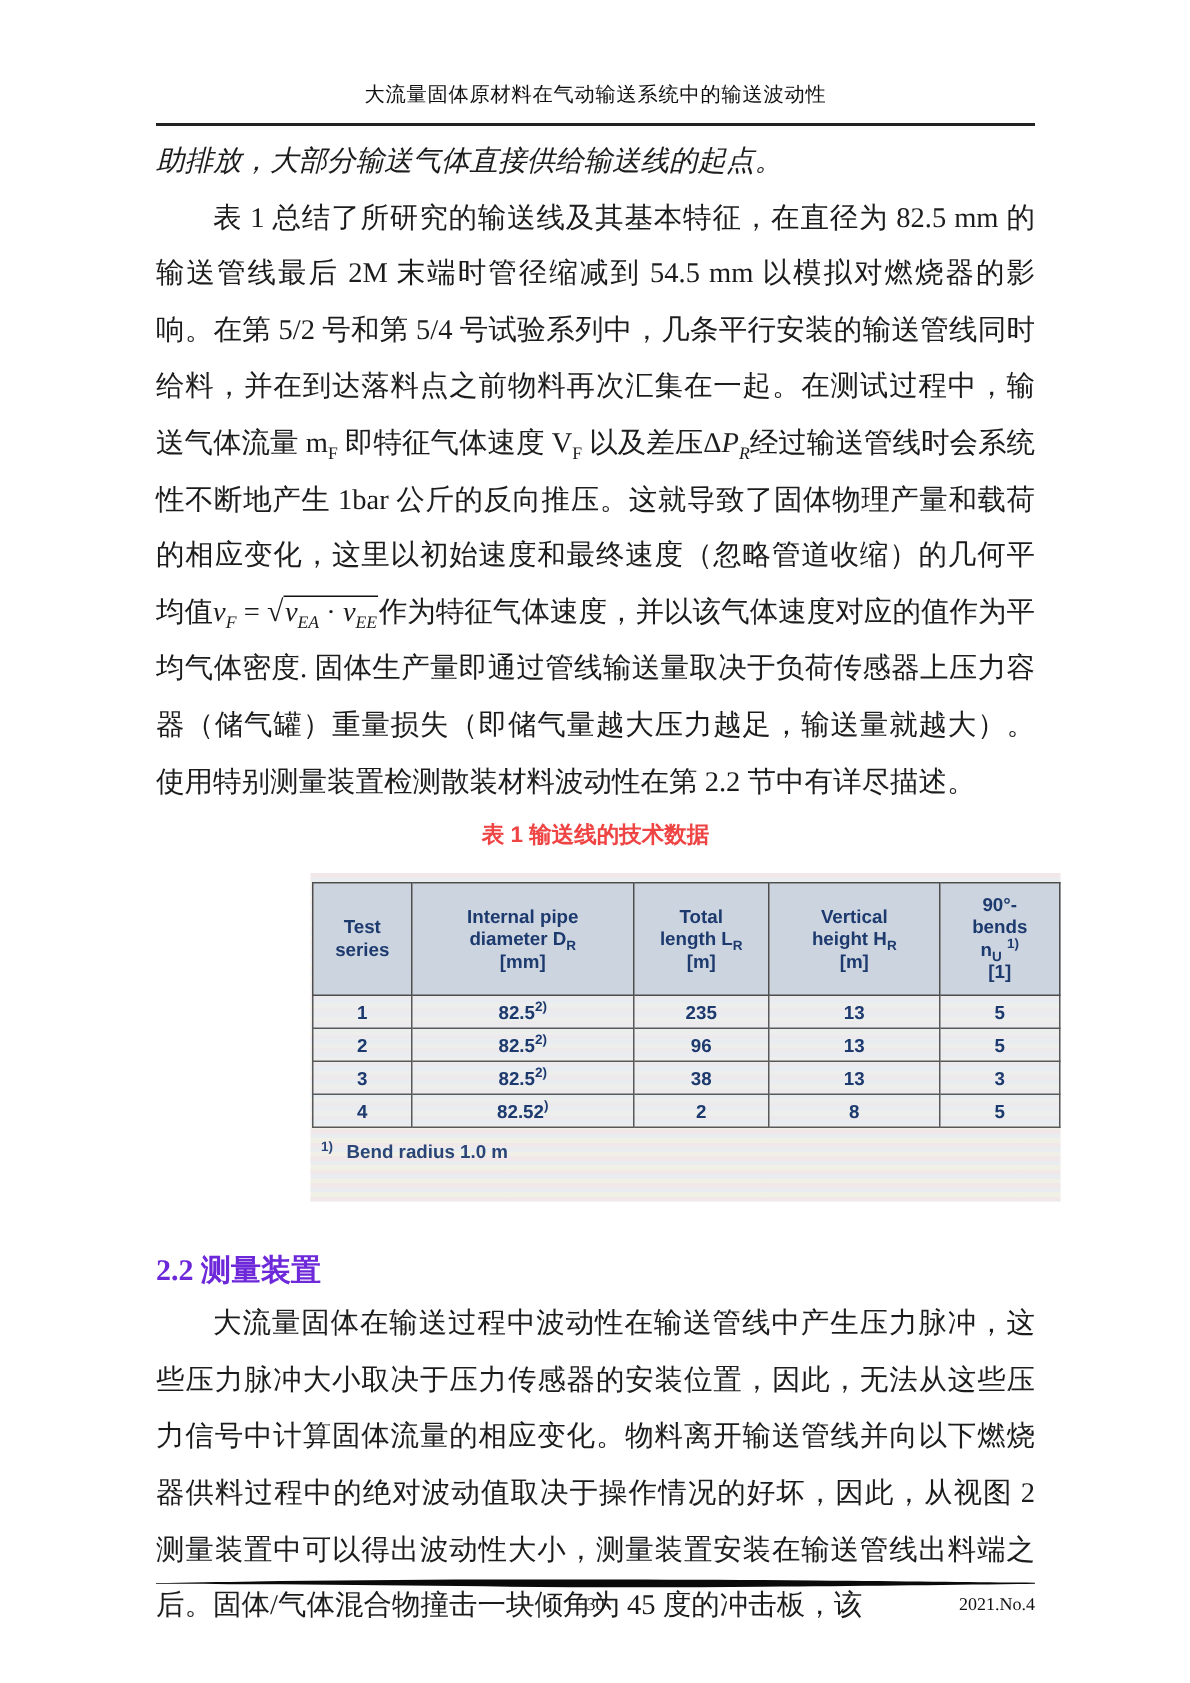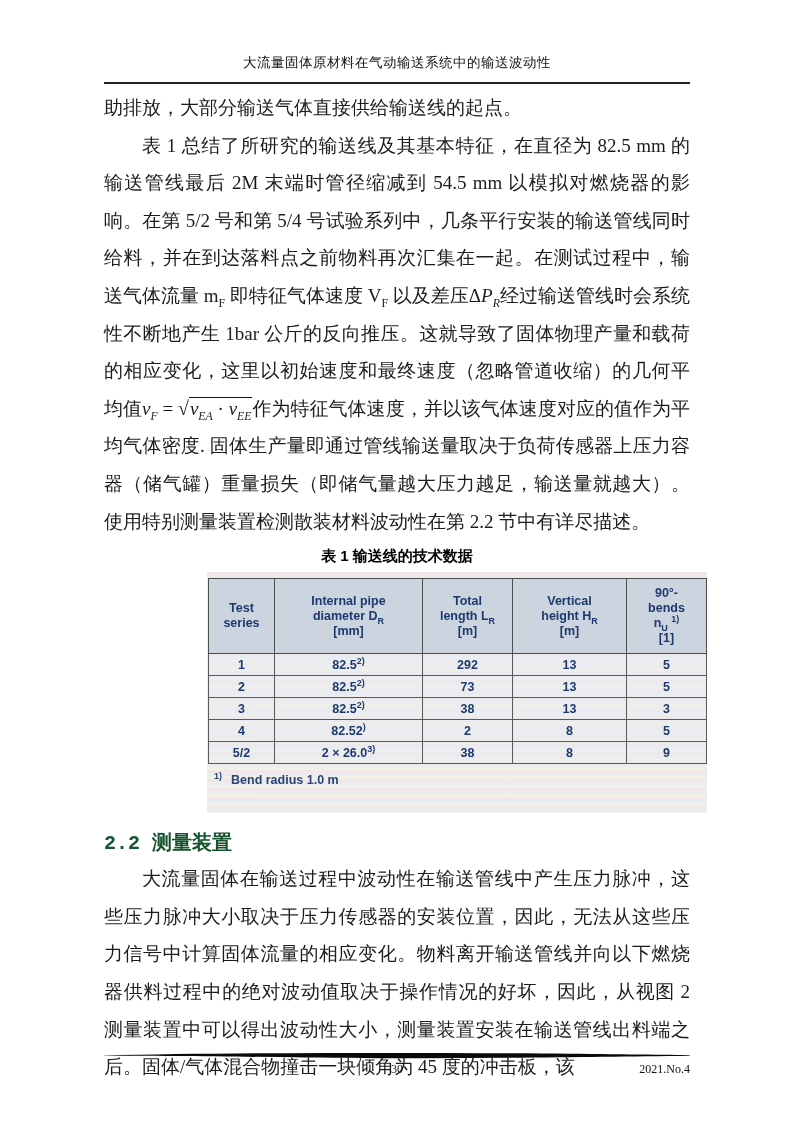--- a/index.html
+++ b/index.html
@@ -26,34 +26,34 @@
     border:none;border-top:2px solid #222;
     margin:10px 0 0 0;
   }
   
   .para{
     font-size:19px;
     line-height:37.6px;
     text-align:justify;
     margin:0;
   }
-  .para.first{margin-top:5px;}
+  .para.first{margin-top:5px;font-style:italic;}
   .para.indent{text-indent:2em;}
   sub{font-size:.62em;line-height:0;}
   sup{font-size:.62em;line-height:0;}
   .ov{border-top:1.3px solid #111;padding:0 1px;}
   .radical{font-size:1.05em;}
   
   .table-caption{
     text-align:center;
     font-family:"Liberation Sans", sans-serif;
     font-weight:bold;
     font-size:15px;
-    margin:7px 0 6px 0;
-    color:#000000;
+    margin:7px 0 16px 0;
+    color:#ef4444;
   }
   
   .figure{
     width:500px;
     margin-left:103px;
     background:
       repeating-linear-gradient(180deg,
         rgba(236,214,224,.38) 0px, rgba(236,214,224,.38) 3px,
         rgba(214,228,240,.38) 3px, rgba(214,228,240,.38) 6px,
         rgba(236,236,218,.38) 6px, rgba(236,236,218,.38) 9px),
@@ -97,23 +97,23 @@
     font-weight:bold;
     color:#2a4576;
     font-size:12.5px;
     line-height:18px;
   }
   .footnote sup{font-size:9px;margin-right:9px;}
   
   .section-heading{
     font-size:20px;
     font-weight:bold;
-    margin:16px 0 4px 0;
-    font-family:Liberation Mono, monospace;
-    color:#14532d;
+    margin:32px 0 4px 0;
+    font-family:Liberation Serif, serif;
+    color:#6d28d9;
   }
   
   .footer{
     position:absolute;
     left:63px;right:62px;bottom:42px;
     font-size:12px;
   }
   .footer-rule{display:block;width:100%;height:9px;}
   .footer-row{position:relative;height:18px;margin-top:2px;}
   .footer-page{position:absolute;left:0;right:0;text-align:center;color:#111;}
@@ -148,51 +148,44 @@
           <th>Internal pipe<br>diameter D<sub>R</sub><br>[mm]</th>
           <th>Total<br>length L<sub>R</sub><br>[m]</th>
           <th>Vertical<br>height H<sub>R</sub><br>[m]</th>
           <th>90°-<br>bends<br>n<sub>U</sub> <sup>1)</sup><br>[1]</th>
         </tr>
       </thead>
       <tbody>
         <tr>
           <td>1</td>
           <td>82.5<sup>2)</sup></td>
-          <td>292</td>
+          <td>235</td>
           <td>13</td>
           <td>5</td>
         </tr>
         <tr>
           <td>2</td>
           <td>82.5<sup>2)</sup></td>
-          <td>73</td>
+          <td>96</td>
           <td>13</td>
           <td>5</td>
         </tr>
         <tr>
           <td>3</td>
           <td>82.5<sup>2)</sup></td>
           <td>38</td>
           <td>13</td>
           <td>3</td>
         </tr>
         <tr>
           <td>4</td>
           <td>82.52<sup>)</sup></td>
           <td>2</td>
           <td>8</td>
           <td>5</td>
-        </tr>
-        <tr>
-          <td>5/2</td>
-          <td>2 × 26.0<sup>3)</sup></td>
-          <td>38</td>
-          <td>8</td>
-          <td>9</td>
         </tr>
       </tbody>
     </table>
     <div class="footnotes">
       <div class="footnote">
         <sup>1)</sup><span>Bend radius 1.0 m</span>
       </div>
     </div>
   </div>
 

